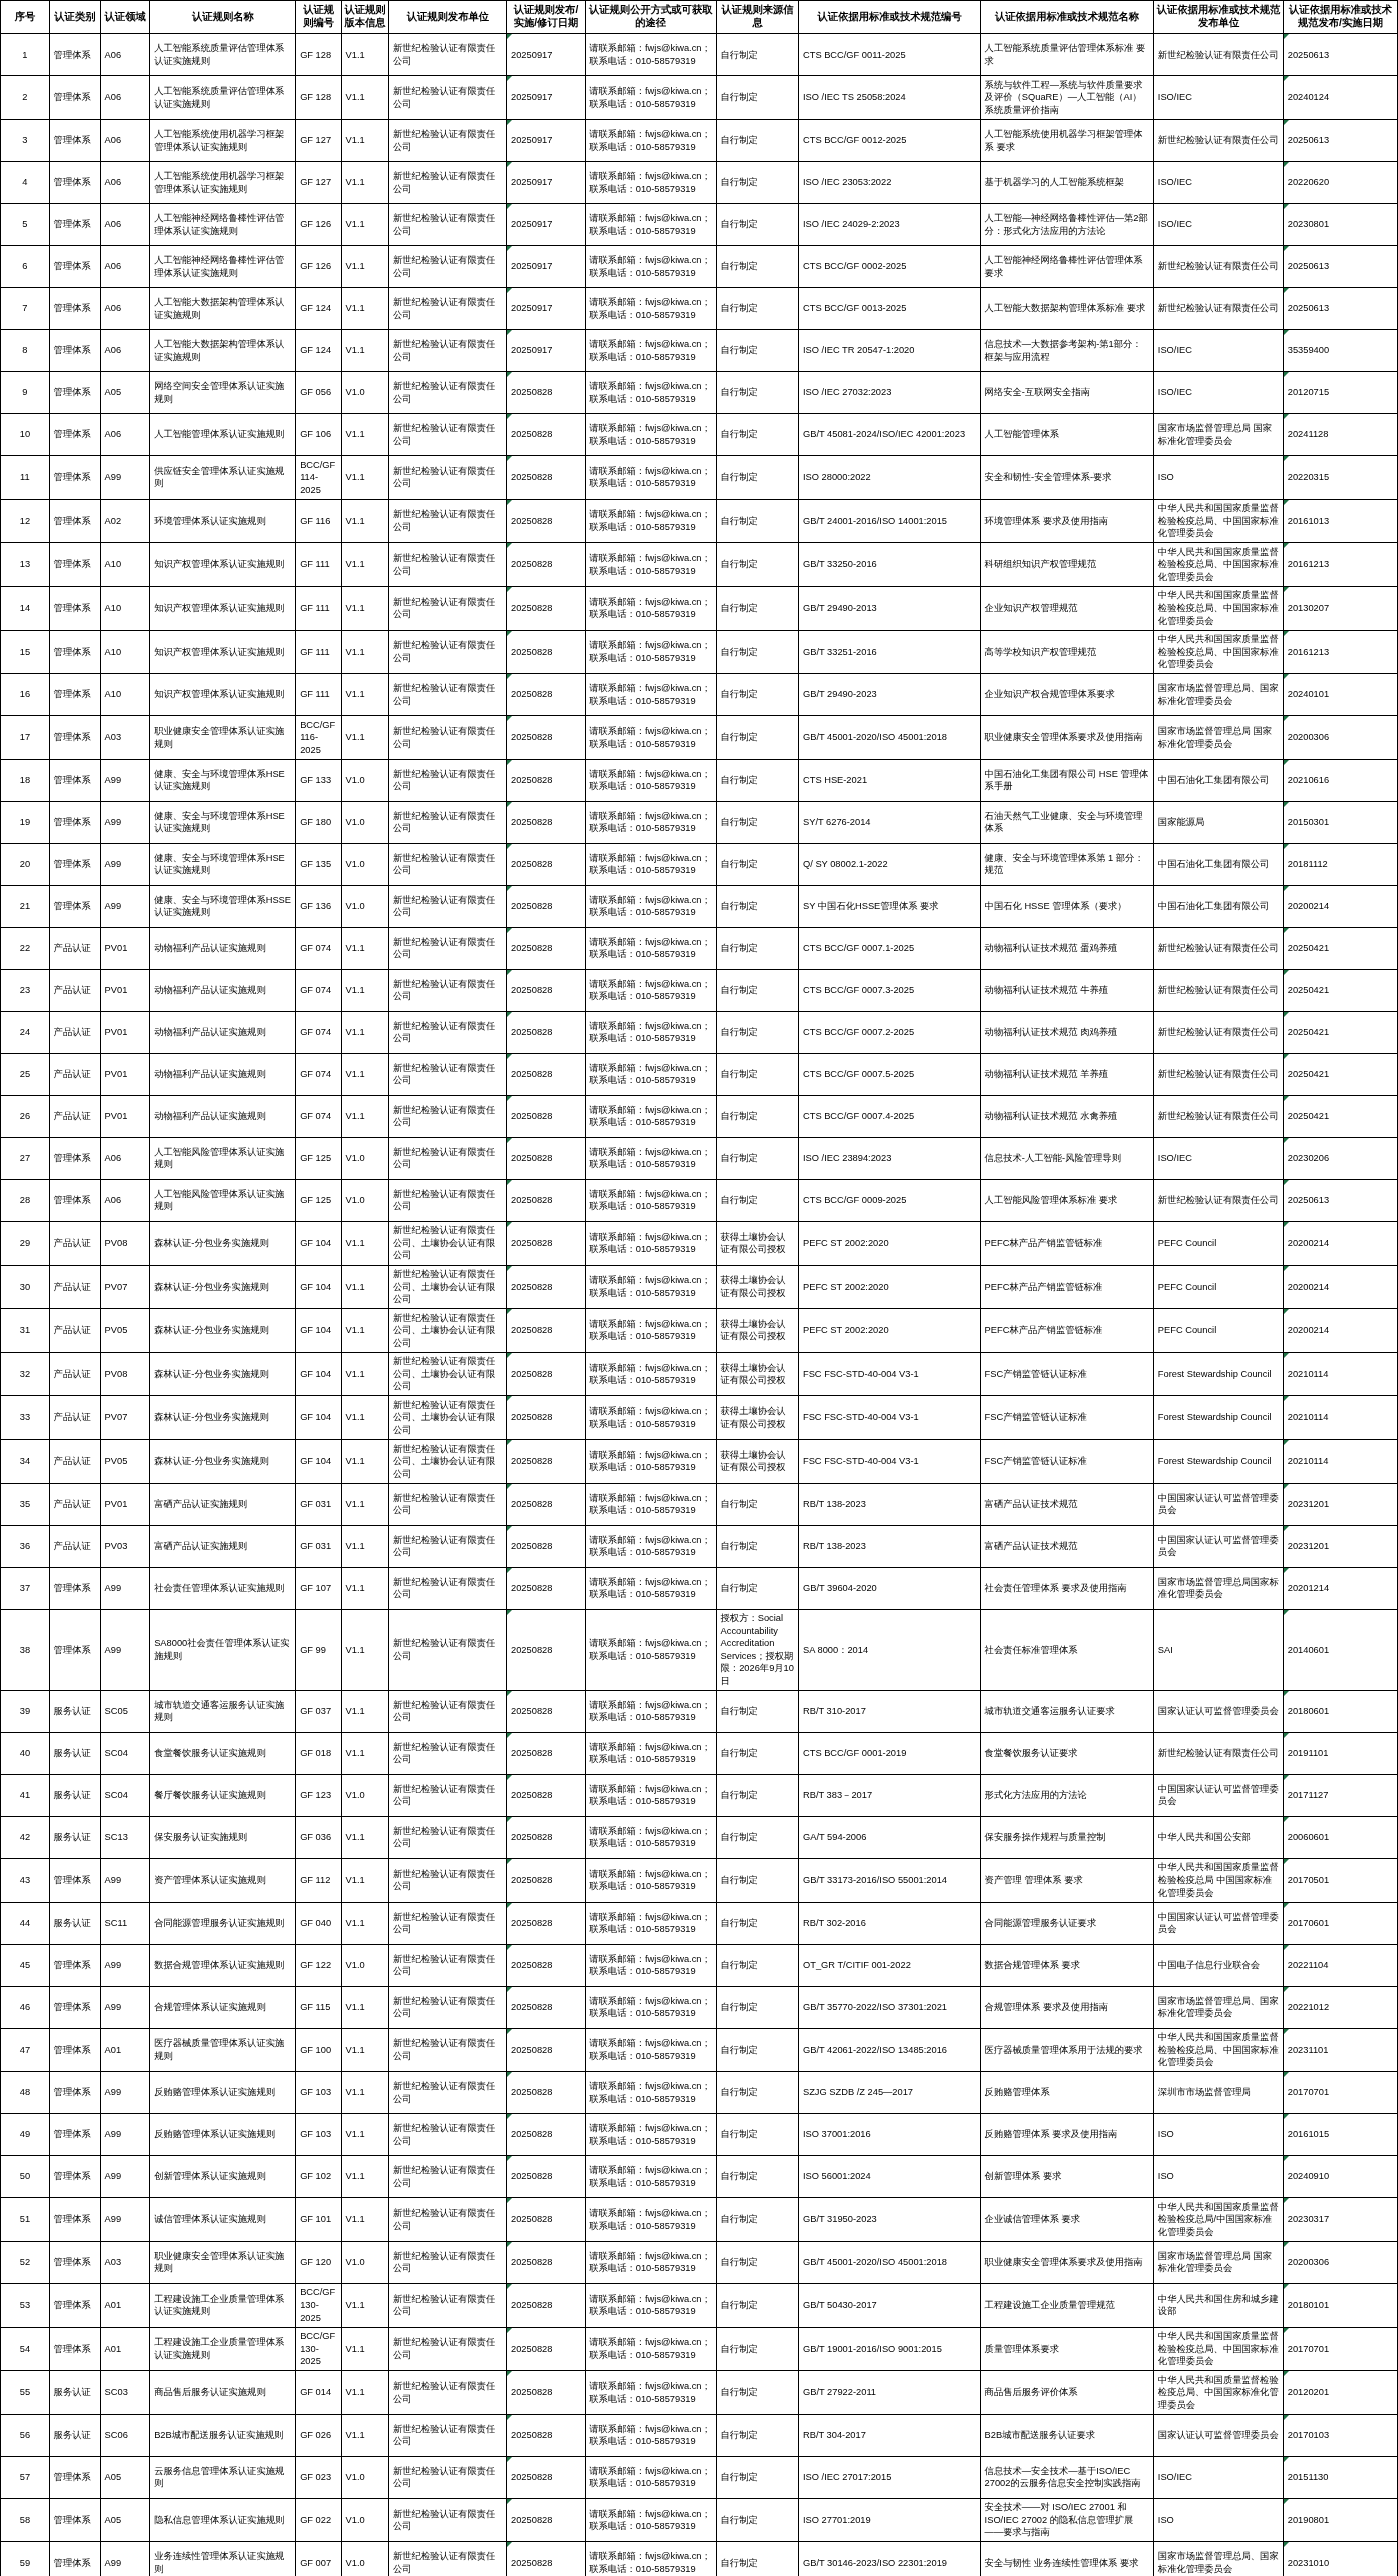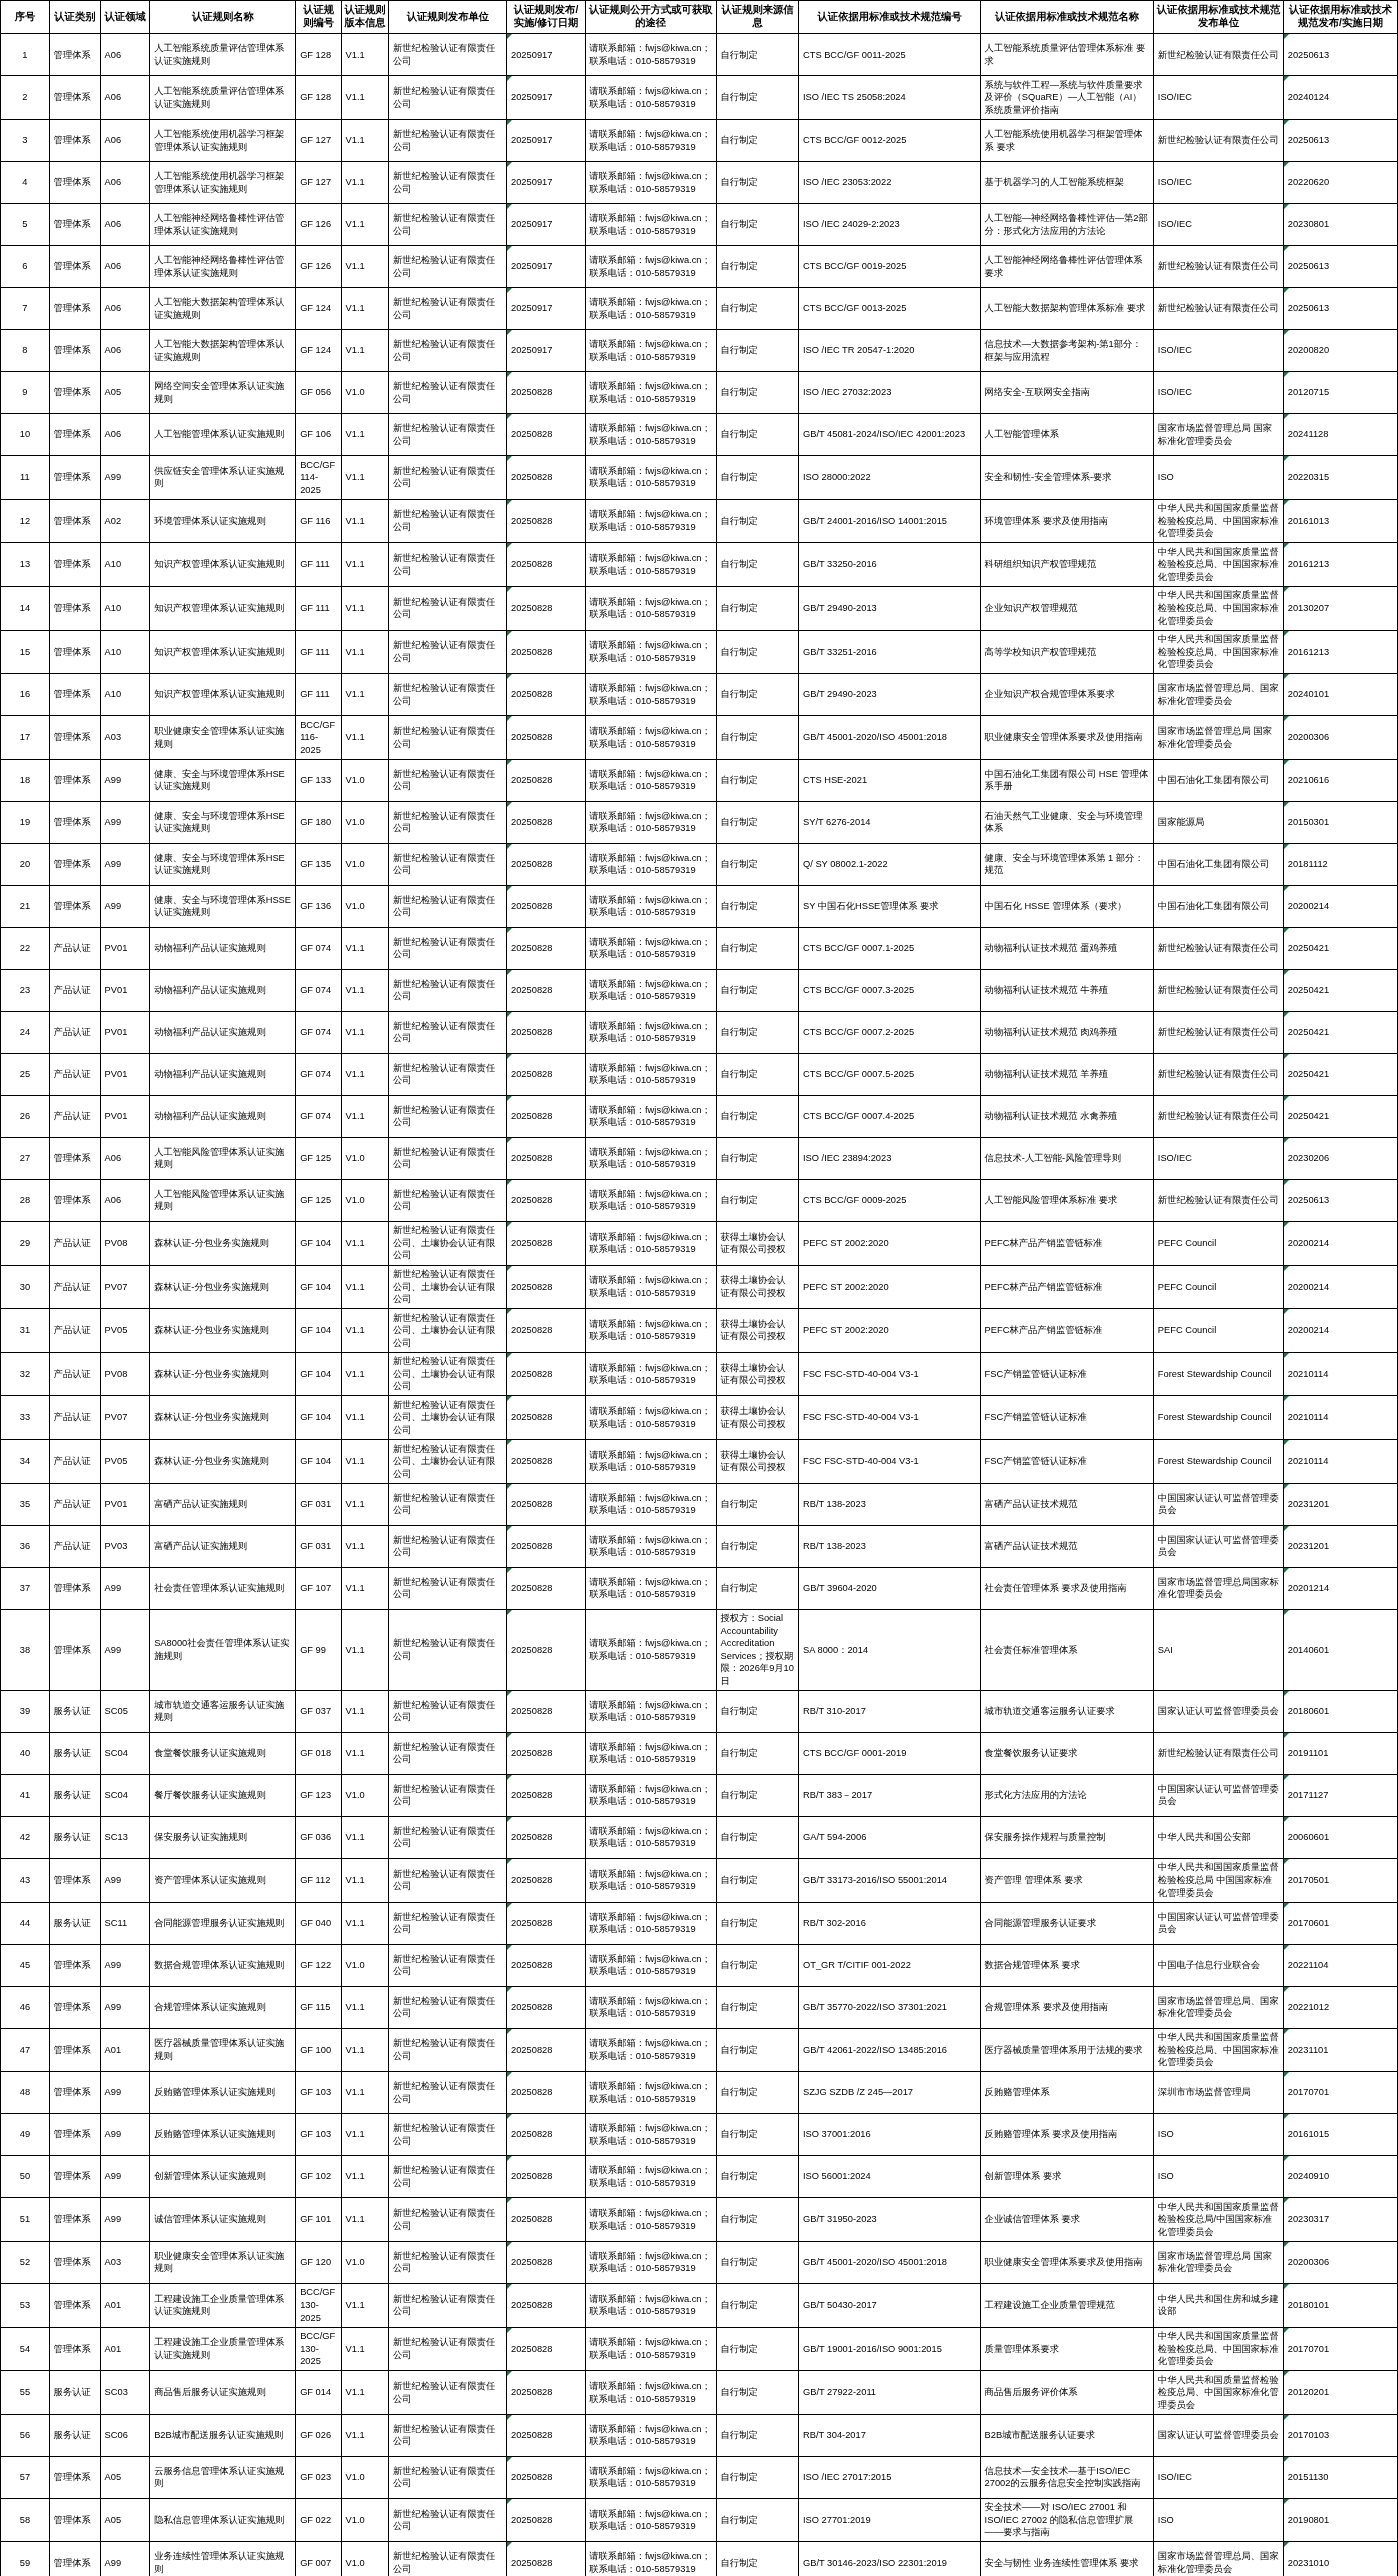--- a/index.html
+++ b/index.html
@@ -144,21 +144,21 @@
           <td class="center">6</td>
           <td>管理体系</td>
           <td>A06</td>
           <td>人工智能神经网络鲁棒性评估管理体系认证实施规则</td>
           <td>GF 126</td>
           <td>V1.1</td>
           <td>新世纪检验认证有限责任公司</td>
           <td class="gt">20250917</td>
           <td>请联系邮箱：fwjs@kiwa.cn；联系电话：010-58579319</td>
           <td>自行制定</td>
-          <td>CTS BCC/GF 0019-2025</td>
+          <td>CTS BCC/GF 0002-2025</td>
           <td>人工智能神经网络鲁棒性评估管理体系 要求</td>
           <td>新世纪检验认证有限责任公司</td>
           <td class="gt">20250613</td>
         </tr>
         <tr>
           <td class="center">7</td>
           <td>管理体系</td>
           <td>A06</td>
           <td>人工智能大数据架构管理体系认证实施规则</td>
           <td>GF 124</td>
@@ -179,21 +179,21 @@
           <td>人工智能大数据架构管理体系认证实施规则</td>
           <td>GF 124</td>
           <td>V1.1</td>
           <td>新世纪检验认证有限责任公司</td>
           <td class="gt">20250917</td>
           <td>请联系邮箱：fwjs@kiwa.cn；联系电话：010-58579319</td>
           <td>自行制定</td>
           <td>ISO /IEC TR 20547-1:2020</td>
           <td>信息技术—大数据参考架构-第1部分：框架与应用流程</td>
           <td>ISO/IEC</td>
-          <td class="gt">20200820</td>
+          <td class="gt">35359400</td>
         </tr>
         <tr>
           <td class="center">9</td>
           <td>管理体系</td>
           <td>A05</td>
           <td>网络空间安全管理体系认证实施规则</td>
           <td>GF 056</td>
           <td>V1.0</td>
           <td>新世纪检验认证有限责任公司</td>
           <td class="gt">20250828</td>

